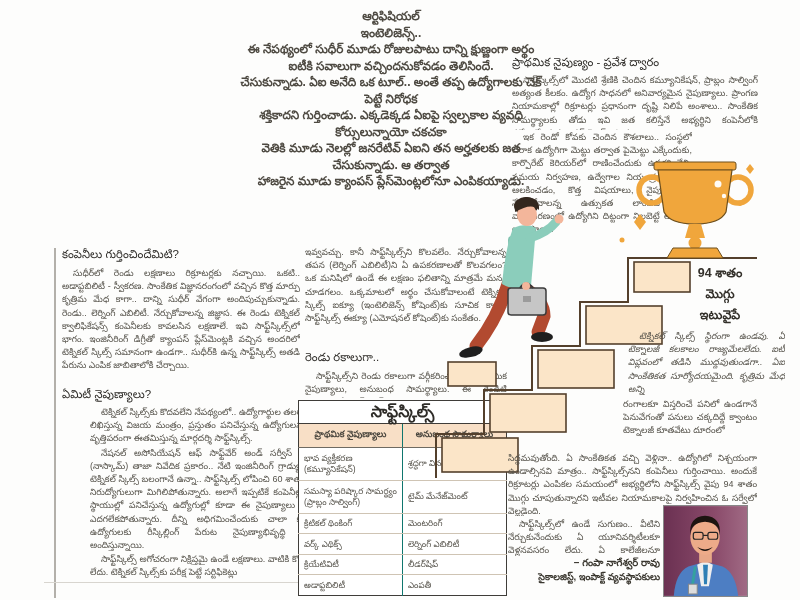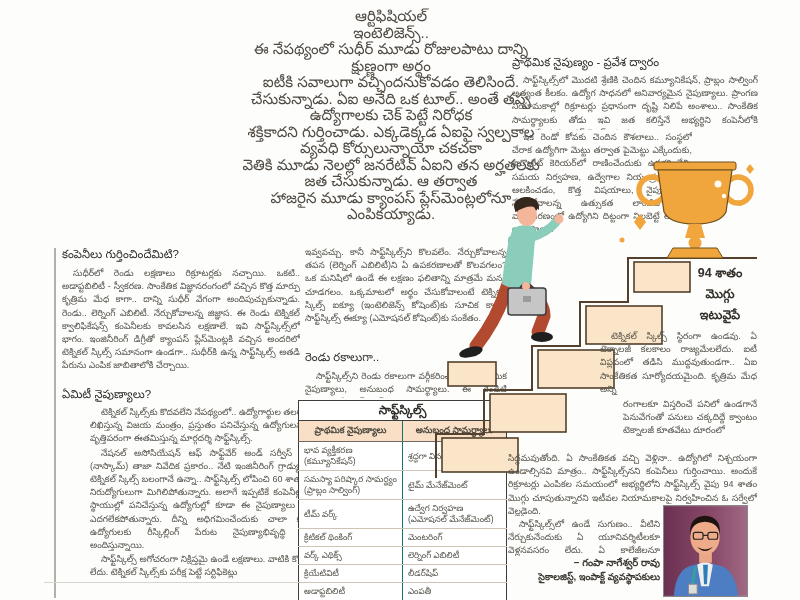--- a/index.html
+++ b/index.html
@@ -1,31 +1,31 @@
 <!DOCTYPE html>
 <html><head>
 <meta charset="utf-8">
 <style>
   * { margin:0; padding:0; box-sizing:border-box; }
   html,body { width:800px; height:600px; background:#ffffff; overflow:hidden;
     font-family:"Liberation Sans","DejaVu Sans",sans-serif; }
   #page { position:relative; width:800px; height:600px; background:#fdfdfc; }
   .abs { position:absolute; }
-  .intro { text-align:center; font-size:15px; line-height:16.5px; font-weight:400; color:#4e4a42; }
+  .intro { text-align:center; font-size:12px; line-height:16.5px; font-weight:700; color:#4e4a42; }
   .headline { text-align:center; font-weight:700; color:#171512; font-size:38px; line-height:50px; letter-spacing:-0.5px; }
   .sechead { font-weight:400; color:#2c2a26; font-size:11.5px; }
   .body-txt { color:#55524a; font-size:9px; line-height:13.2px; text-align:justify; overflow:hidden; }
   .body-txt p { text-indent:11px; margin-bottom:1px; }
   .vrule { width:1.5px; background:#b3b0aa; }
   .hrule { height:1px; background:#d8d5cf; }
   .stat { font-weight:700; color:#33302a; font-size:12.5px; line-height:21px; text-align:center; }
   .byline { text-align:right; font-weight:700; color:#3a372f; font-size:10px; line-height:14px; }
   table.skills { border-collapse:collapse; width:209px; height:196px; background:#fff;
     border:1.6px solid #3f3d39; table-layout:fixed; }
-  table.skills .ttl { font-weight:700; font-size:12px; color:#2e2c28; text-align:center;
+  table.skills .ttl { font-weight:700; font-size:16px; color:#2e2c28; text-align:center;
     border-bottom:1.6px solid #3f3d39; padding:4px 16px; }
   table.skills th { background:#f8dfc6; font-weight:700; color:#4a463e; font-size:9px;
     text-align:center; padding:4px 5px; border-bottom:1px solid #6e6a62; }
   table.skills td { font-size:8.6px; color:#55524a; padding:3px 5px; border-bottom:1px solid #cfc4b4;
     vertical-align:middle; line-height:11px; }
   table.skills td.c2, table.skills th.c2 { border-left:1px solid #0f766e; }
   table.skills tr:last-child td { border-bottom:none; }
   .photo { border:1px solid #888; }
 </style>
 </head>
@@ -77,24 +77,20 @@
       <th style="width:117px;">ప్రాథమిక నైపుణ్యాలు</th>
       <th class="c2">అనుబంధ సామర్థ్యాలు</th>
     </tr>
     <tr>
       <td>భావ వ్యక్తీకరణ (కమ్యూనికేషన్)</td>
       <td class="c2">శ్రద్ధగా వినడం</td>
     </tr>
     <tr>
       <td>సమస్యా పరిష్కార సామర్థ్యం (ప్రాబ్లం సాల్వింగ్)</td>
       <td class="c2">టైమ్ మేనేజ్‌మెంట్</td>
-    </tr>
-    <tr>
-      <td>టీమ్ వర్క్</td>
-      <td class="c2">ఉద్వేగ నిర్వహణ (ఎమోషనల్ మేనేజ్‌మెంట్)</td>
     </tr>
     <tr>
       <td>క్రిటికల్ థింకింగ్</td>
       <td class="c2">మెంటరింగ్</td>
     </tr>
     <tr>
       <td>వర్క్ ఎథిక్స్</td>
       <td class="c2">లెర్నింగ్ ఎబిలిటీ</td>
     </tr>
     <tr>
@@ -166,21 +162,21 @@
       <path d="M85,72 Q84,58 97,57 Q110,58 109,70 Q102,62 85,72 Z" fill="#33271e"></path>
     </g>
   </svg>
 
   <div class="abs stat" style="left:682px; top:263px; width:76px;">
     <div>94 శాతం</div>
     <div>మొగ్గు</div>
     <div>ఇటువైపే</div>
   </div>
 
-  <div class="abs body-txt" style="left:600px; top:330px; width:157px; height:66px;">
+  <div class="abs body-txt" style="left:628px; top:330px; width:157px; height:66px;font-style:italic;">
     <p>టెక్నికల్ స్కిల్స్ స్థిరంగా ఉండవు. ఏ టెక్నాలజీ కలకాలం రాజ్యమేలలేదు. ఐటీ విప్లవంలో తడిసి ముద్దవుతుండగా.. ఏఐ సాంకేతికత సూర్యోదయమైంది. కృత్రిమ మేధ అన్ని</p>
   </div>
   <div class="abs body-txt" style="left:623px; top:398px; width:134px; height:52px;">
     <p style="text-indent:0;">రంగాలకూ విస్తరించే పనిలో ఉండగానే పెనువేగంతో పనులు చక్కదిద్దే క్వాంటం టెక్నాలజీ కూతవేటు దూరంలో</p>
   </div>
   <div class="abs body-txt" style="left:508px; top:452px; width:249px; height:64px;">
     <p style="text-indent:0;">సిద్ధమవుతోంది. ఏ సాంకేతికత వచ్చి వెళ్లినా.. ఉద్యోగిలో నిశ్చయంగా ఉండాల్సినవి మాత్రం.. సాఫ్ట్‌స్కిల్స్‌నని కంపెనీలు గుర్తించాయి. అందుకే రిక్రూటర్లు ఎంపికల సమయంలో అభ్యర్థిలోని సాఫ్ట్‌స్కిల్స్ వైపు 94 శాతం మొగ్గు చూపుతున్నారని ఇటీవల నియామకాలపై నిర్వహించిన ఓ సర్వేలో వెల్లడైంది.</p>
   </div>
   <div class="abs body-txt" style="left:508px; top:518px; width:152px; height:38px;">
     <p>సాఫ్ట్‌స్కిల్స్‌లో ఉండే సుగుణం.. వీటిని నేర్చుకునేందుకు ఏ యూనివర్శిటీలకూ వెళ్లనవసరం లేదు. ఏ కాలేజీలనూ ఆశ్రయించాల్సిన పని లేదు. అవగాహన, ఆచరణ అనే రెండు మార్గాల ద్వారా సొంతంగా నేర్చుకోవచ్చు. సాఫ్ట్‌స్కిల్స్‌పై పట్టు సాధించి, నియామకాల సమయంలో ఉత్తమంగా నిలవవచ్చు.</p>

